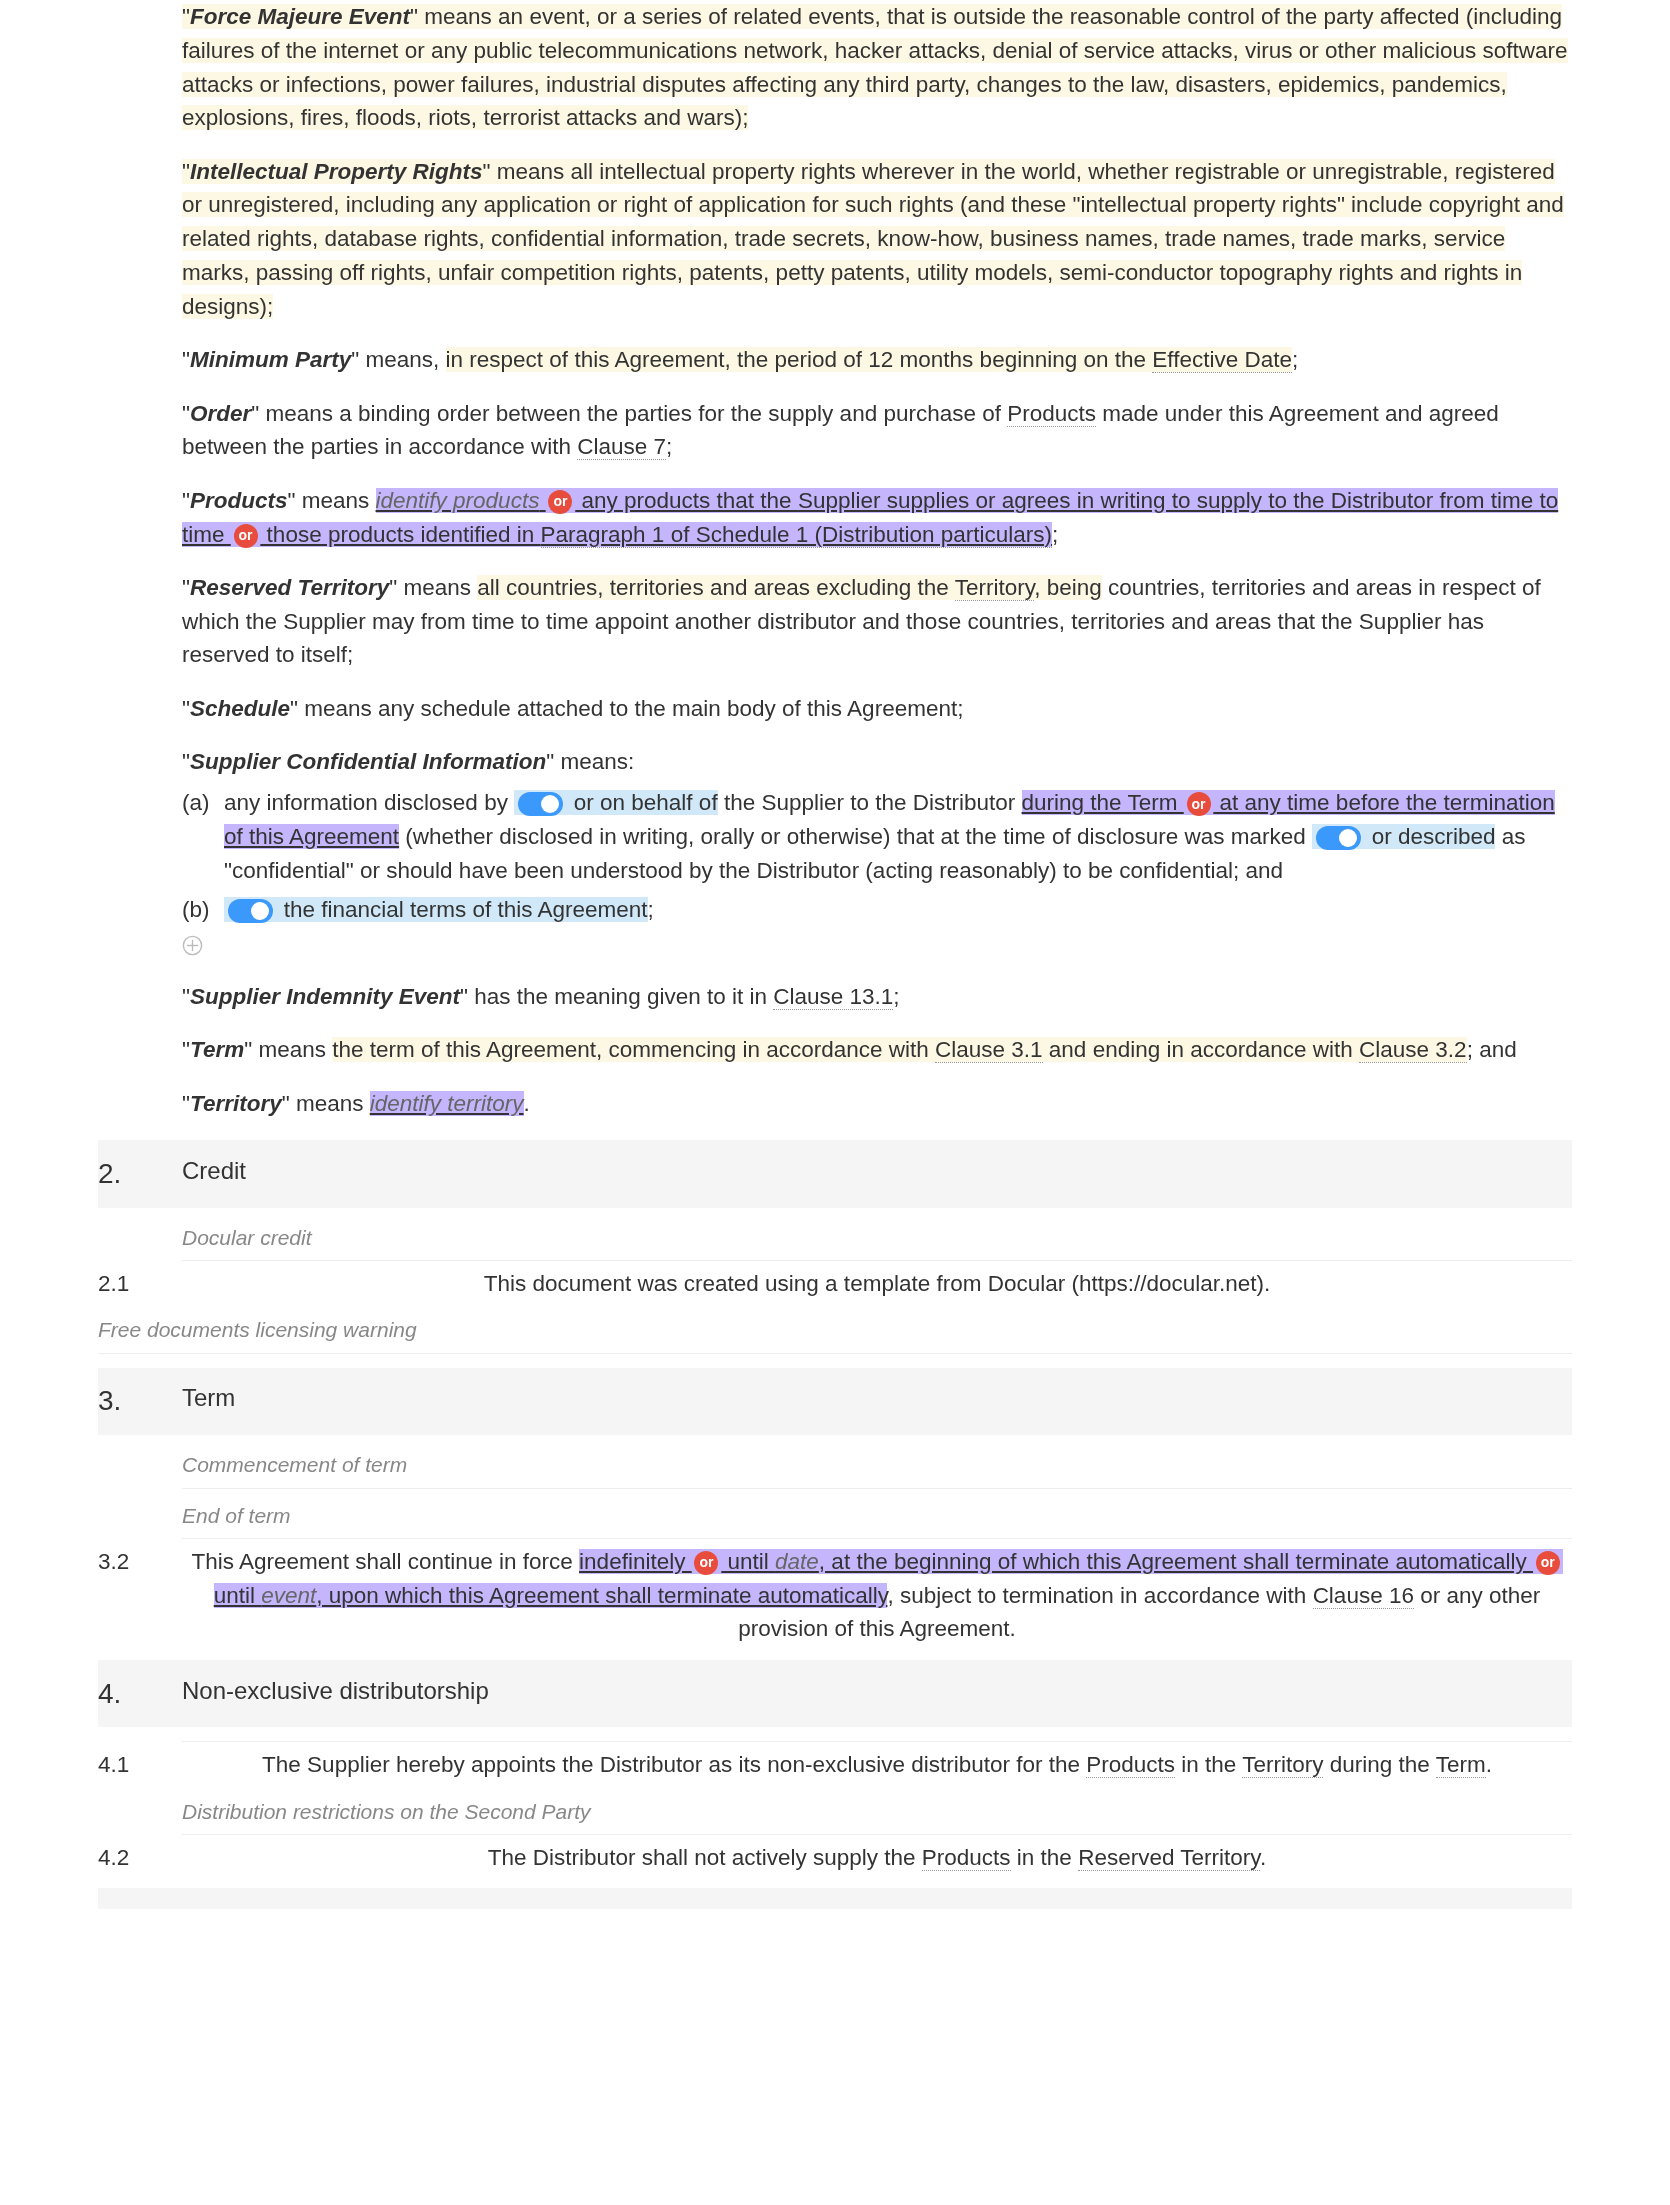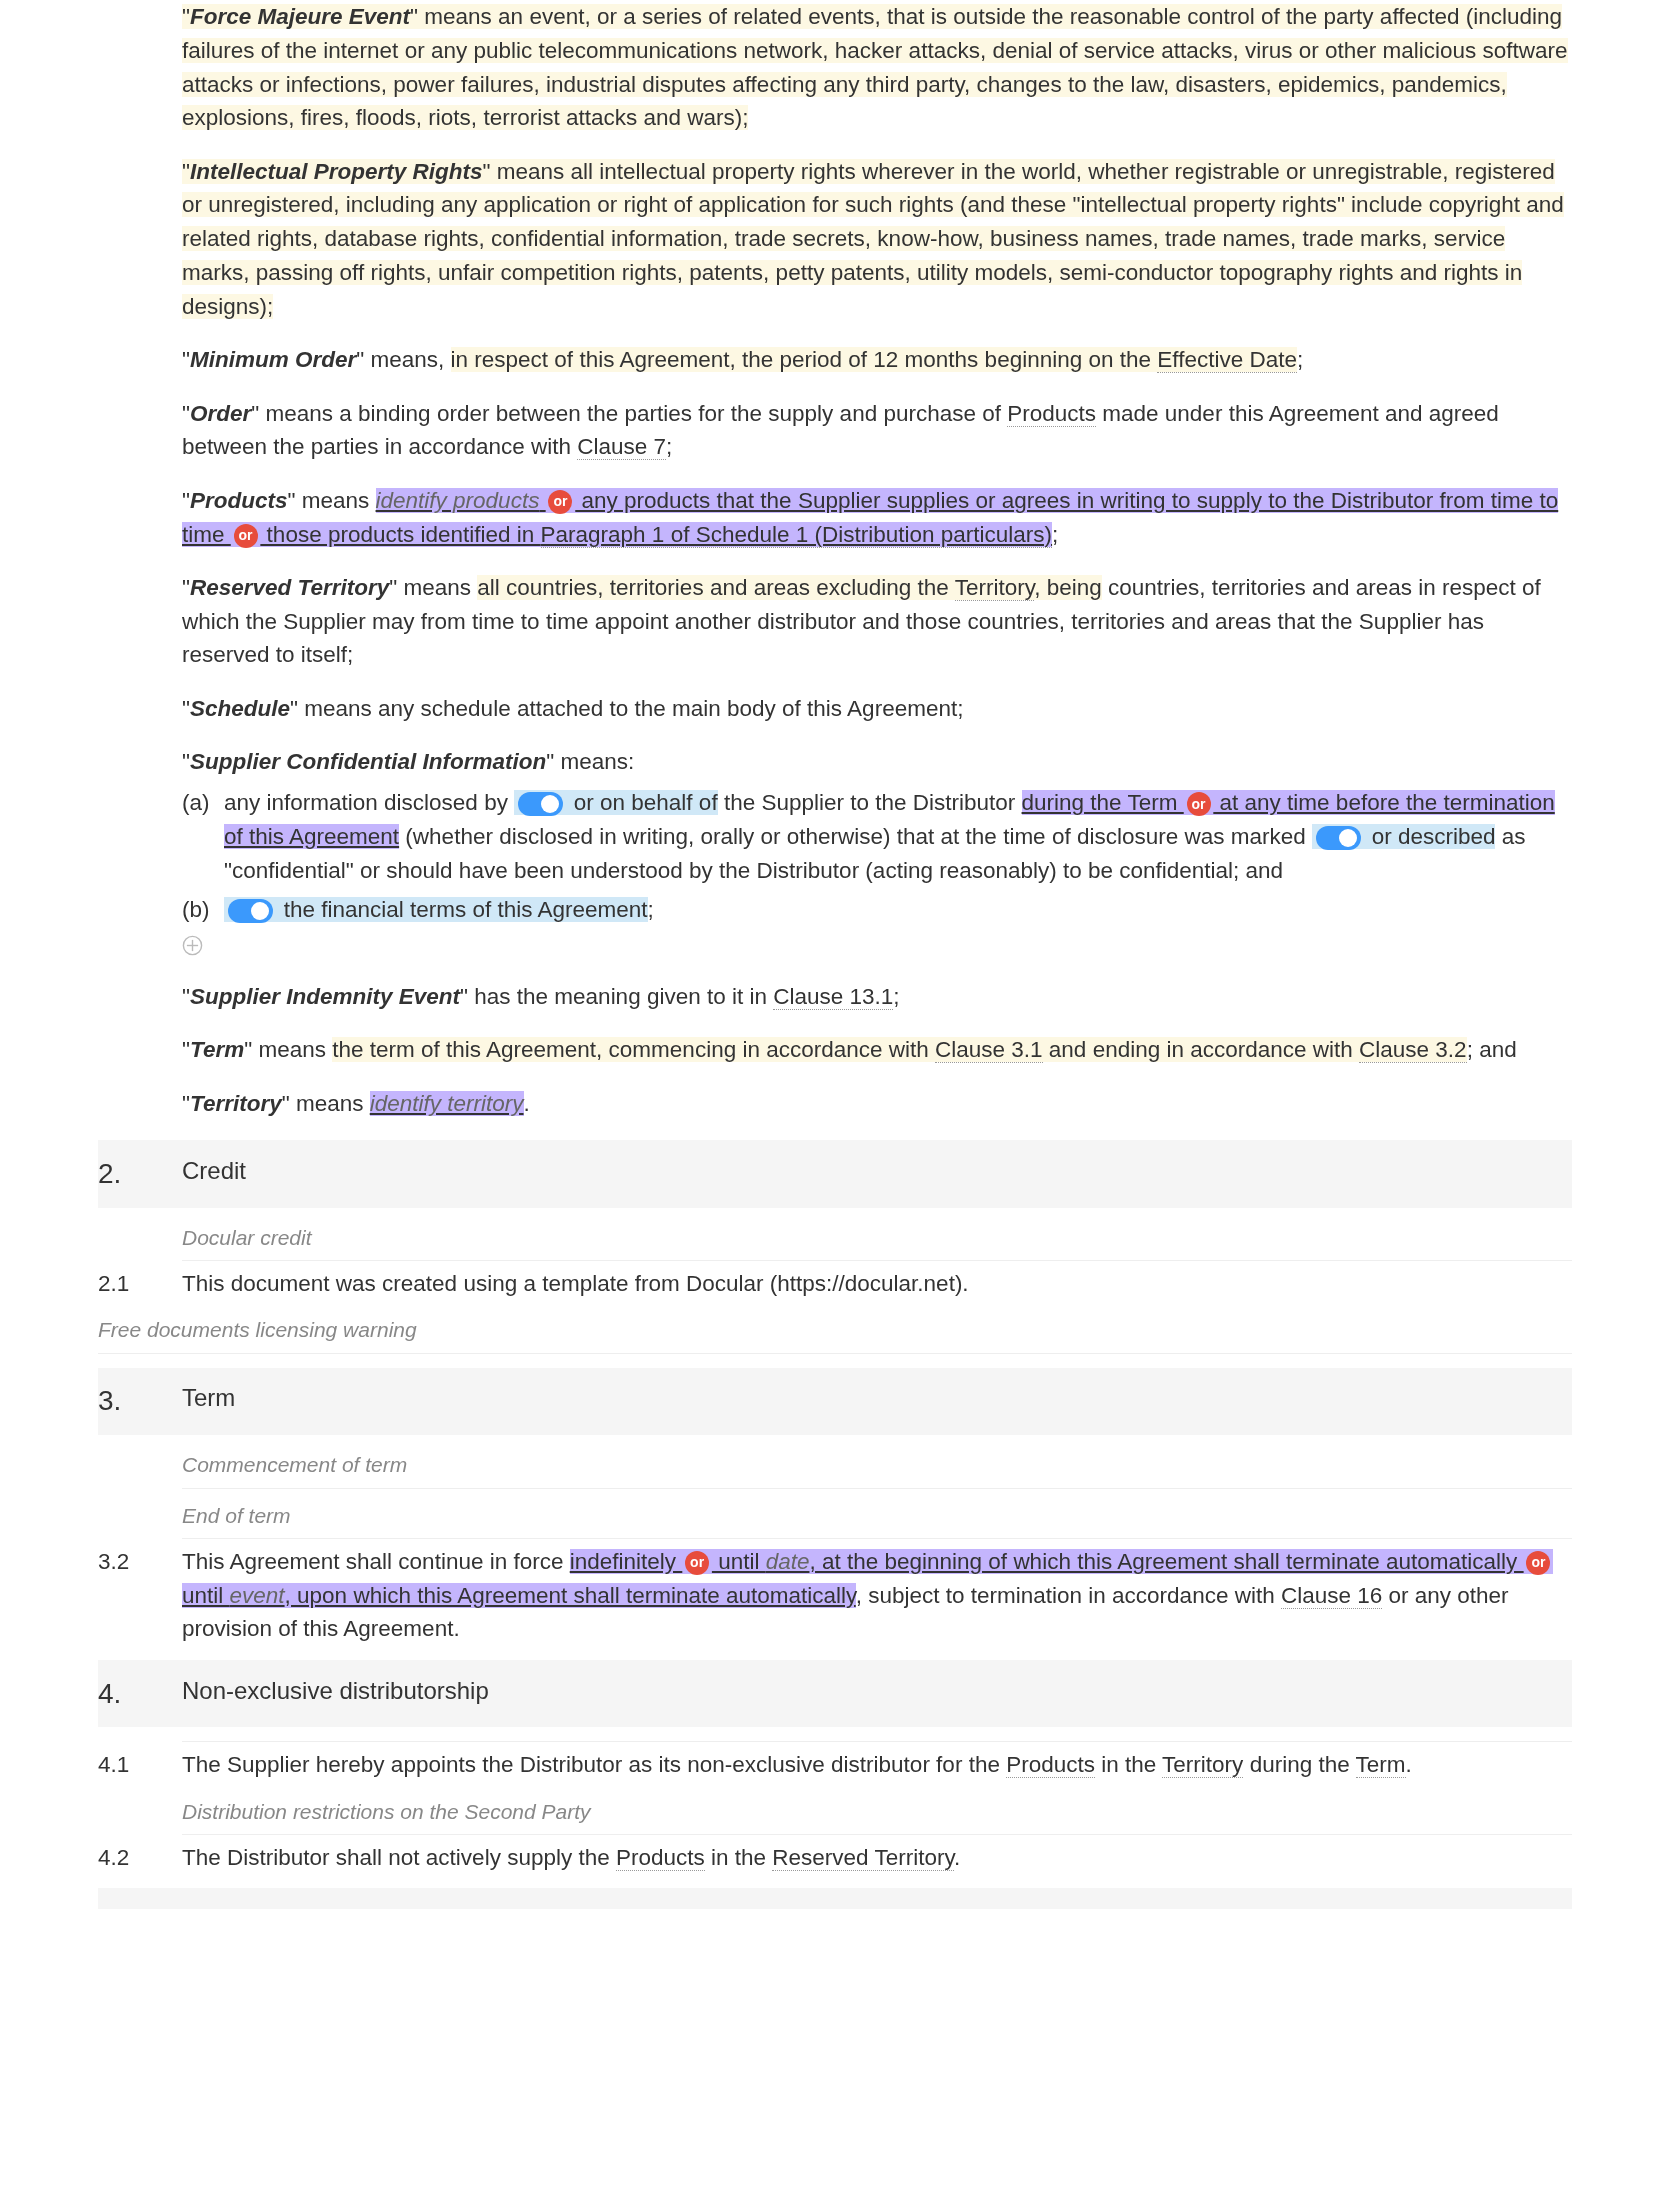--- a/index.html
+++ b/index.html
@@ -114,20 +114,21 @@
   .clause-row {
     display: flex;
     margin-bottom: 14px;
   }
   .clause-number {
     width: 84px;
     flex-shrink: 0;
   }
   .clause-content {
     flex: 1;
+    text-align: center;
   }
   .divider {
     border: none;
     border-top: 0.7px solid #eee;
     margin: 5.6px 0 5.6px 84px;
   }
   .warning-note {
     font-style: italic;
     color: #888;
     font-size: 21px;
@@ -148,21 +149,21 @@
     <span class="hl-yellow">"<span class="def-term">Force Majeure Event</span><span>" means an event, or a series of related events, that is outside the reasonable control of the party affected (including failures of the internet or any public telecommunications network, hacker attacks, denial of service attacks, virus or other malicious software attacks or infections, power failures, industrial disputes affecting any third party, changes to the law, disasters, epidemics, pandemics, explosions, fires, floods, riots, terrorist attacks and wars);</span></span>
   </div>
 
   
   <div class="def-block">
     <span class="hl-yellow">"<span class="def-term">Intellectual Property Rights</span><span>" means all intellectual property rights wherever in the world, whether registrable or unregistrable, registered or unregistered, including any application or right of application for such rights (and these "intellectual property rights" include copyright and related rights, database rights, confidential information, trade secrets, know-how, business names, trade names, trade marks, service marks, passing off rights, unfair competition rights, patents, petty patents, utility models, semi-conductor topography rights and rights in designs);</span></span>
   </div>
 
   
   <div class="def-block">
-    "<span class="def-term">Minimum Order</span><span>" means, </span><span class="hl-yellow"><span>in respect of this Agreement, the period of 12 months beginning on the </span><span class="dotted-link">Effective Date</span></span><span>;</span>
+    "<span class="def-term">Minimum Party</span><span>" means, </span><span class="hl-yellow"><span>in respect of this Agreement, the period of 12 months beginning on the </span><span class="dotted-link">Effective Date</span></span><span>;</span>
   </div>
 
   
   <div class="def-block">
     "<span class="def-term">Order</span><span>" means a binding order between the parties for the supply and purchase of </span><span class="dotted-link">Products</span><span> made under this Agreement and agreed between the parties in accordance with </span><span class="dotted-link">Clause 7</span><span>;</span>
   </div>
 
   
   <div class="def-block">
     "<span class="def-term">Products</span><span>" means </span><span class="hl-pink"><span class="editable-field">identify products</span> <span class="or-badge">or</span><span> any products that the Supplier supplies or agrees in writing to supply to the Distributor from time to time </span><span class="or-badge">or</span><span> those products identified in </span><span class="dotted-link">Paragraph 1 of Schedule 1 (Distribution particulars)</span></span><span>;</span>

